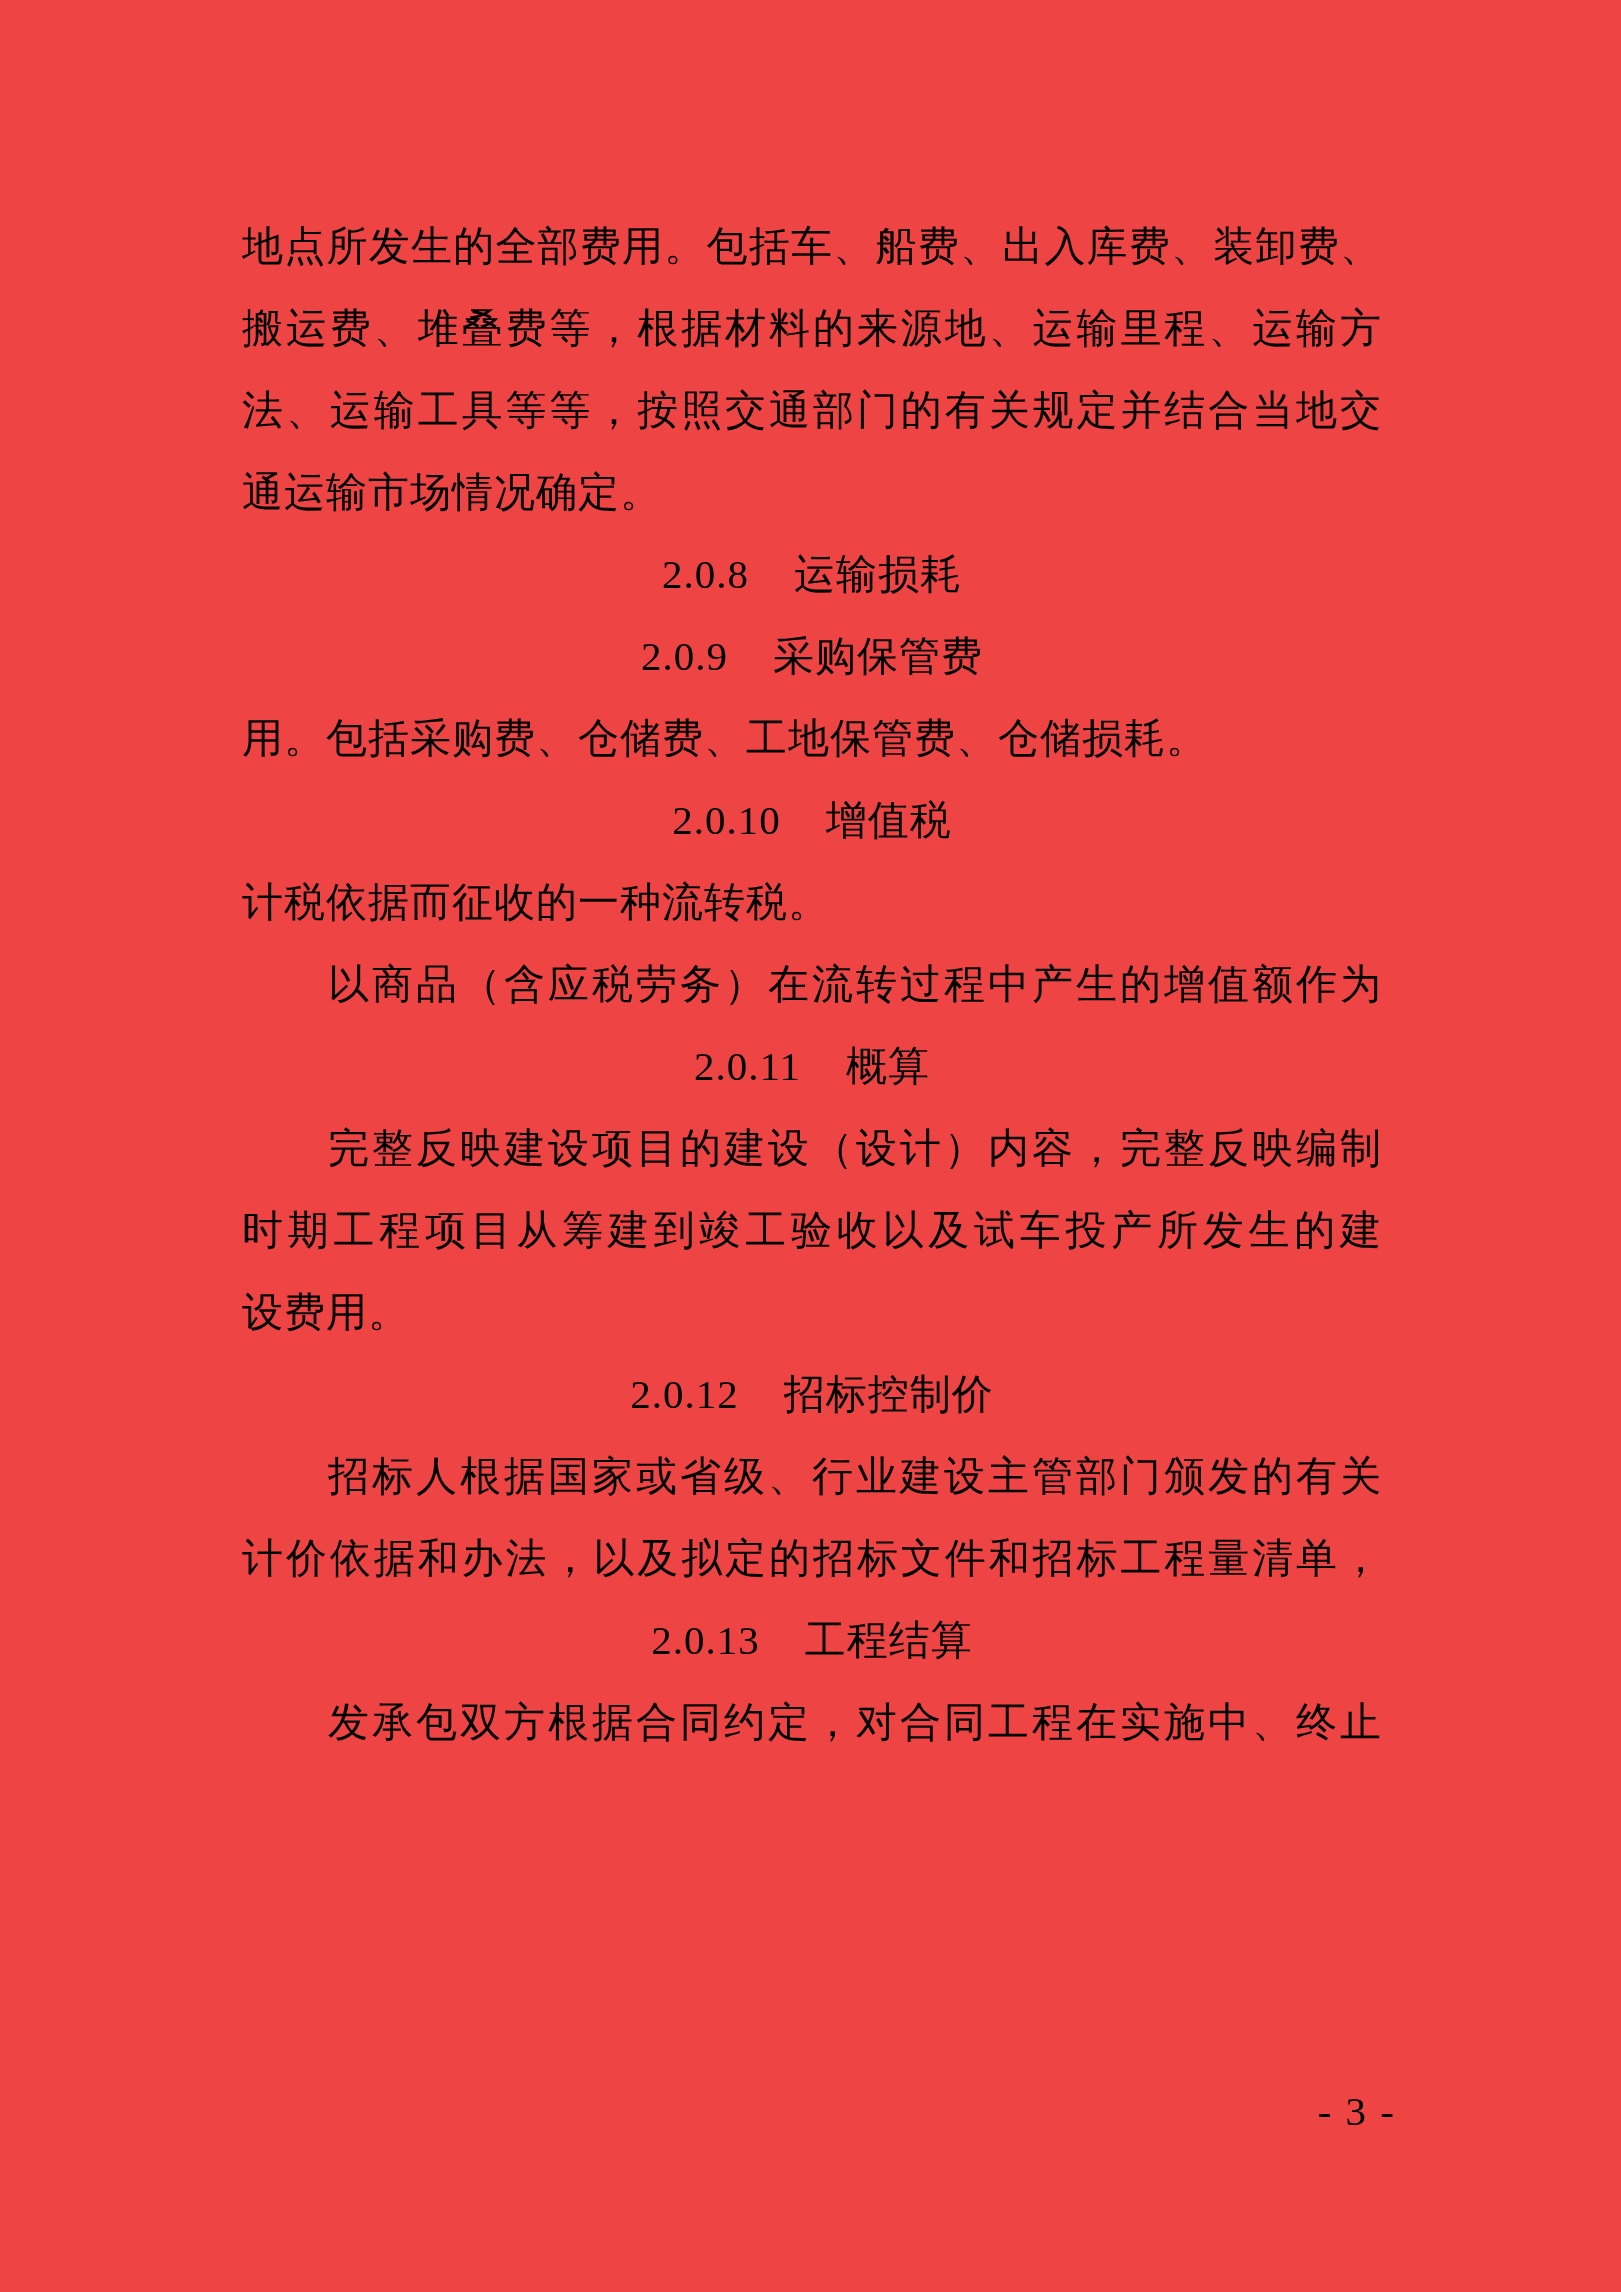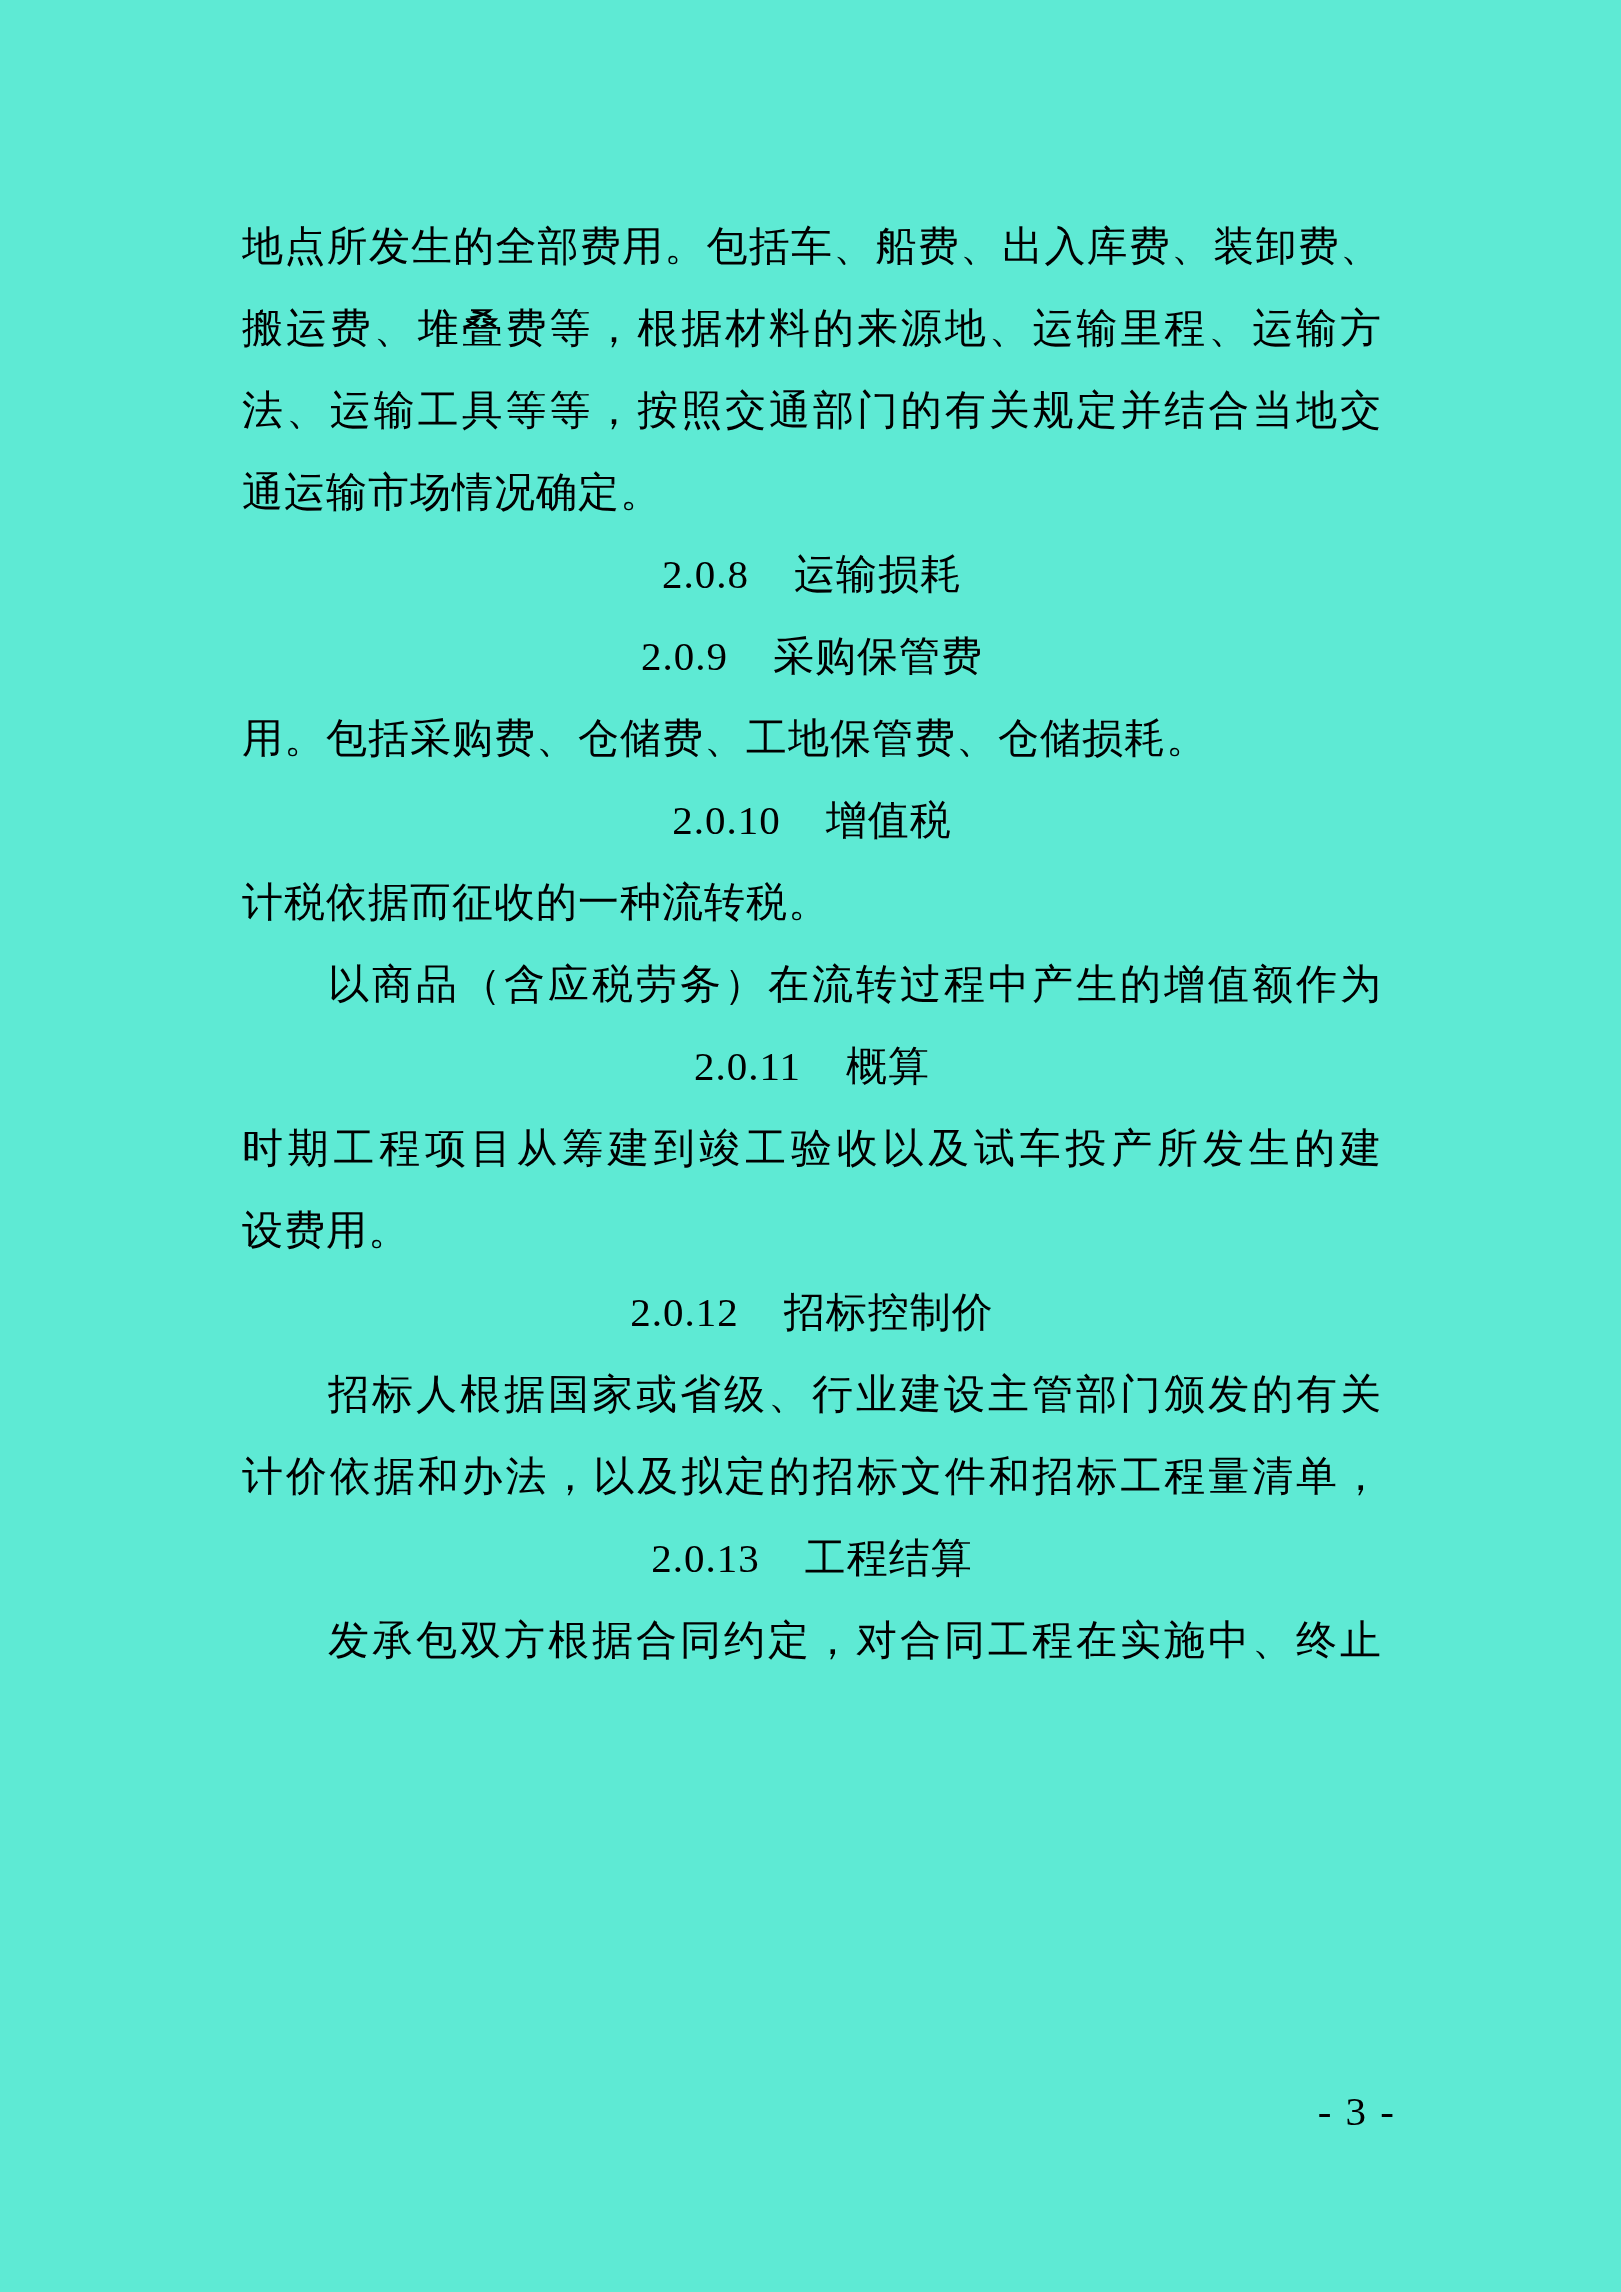--- a/index.html
+++ b/index.html
@@ -1,20 +1,20 @@
 <!DOCTYPE html>
 <html><head>
 <meta charset="utf-8">
 <style>
   html, body { margin: 0; padding: 0; background: #ffffff; }
   .page {
     position: relative;
     width: 1621px;
     height: 2293px;
-    background: #5eead4;
+    background: #ef4444;
     overflow: hidden;
     font-family: "Liberation Serif", serif;
     color: #000000;
   }
   .textblock {
     position: absolute;
     left: 242px;
     top: 205px;
     width: 1140px;
     font-size: 41px;
@@ -50,20 +50,21 @@
       <div class="line fill">搬运费、堆叠费等，根据材料的来源地、运输里程、运输方</div>
       <div class="line fill">法、运输工具等等，按照交通部门的有关规定并结合当地交</div>
       <div class="line">通运输市场情况确定。</div>
       <div class="line heading"><span class="num">2.0.8</span><span class="term">运输损耗</span></div>
       <div class="line heading"><span class="num">2.0.9</span><span class="term">采购保管费</span></div>
       <div class="line">用。包括采购费、仓储费、工地保管费、仓储损耗。</div>
       <div class="line heading"><span class="num">2.0.10</span><span class="term">增值税</span></div>
       <div class="line">计税依据而征收的一种流转税。</div>
       <div class="line fill indent">以商品（含应税劳务）在流转过程中产生的增值额作为</div>
       <div class="line heading"><span class="num">2.0.11</span><span class="term">概算</span></div>
+      <div class="line fill indent">完整反映建设项目的建设（设计）内容，完整反映编制</div>
       <div class="line fill">时期工程项目从筹建到竣工验收以及试车投产所发生的建</div>
       <div class="line">设费用。</div>
       <div class="line heading"><span class="num">2.0.12</span><span class="term">招标控制价</span></div>
       <div class="line fill indent">招标人根据国家或省级、行业建设主管部门颁发的有关</div>
       <div class="line fill">计价依据和办法，以及拟定的招标文件和招标工程量清单，</div>
       <div class="line heading"><span class="num">2.0.13</span><span class="term">工程结算</span></div>
       <div class="line fill indent">发承包双方根据合同约定，对合同工程在实施中、终止</div>
     </div>
   <div class="footer">- 3 -</div>
 </div>

